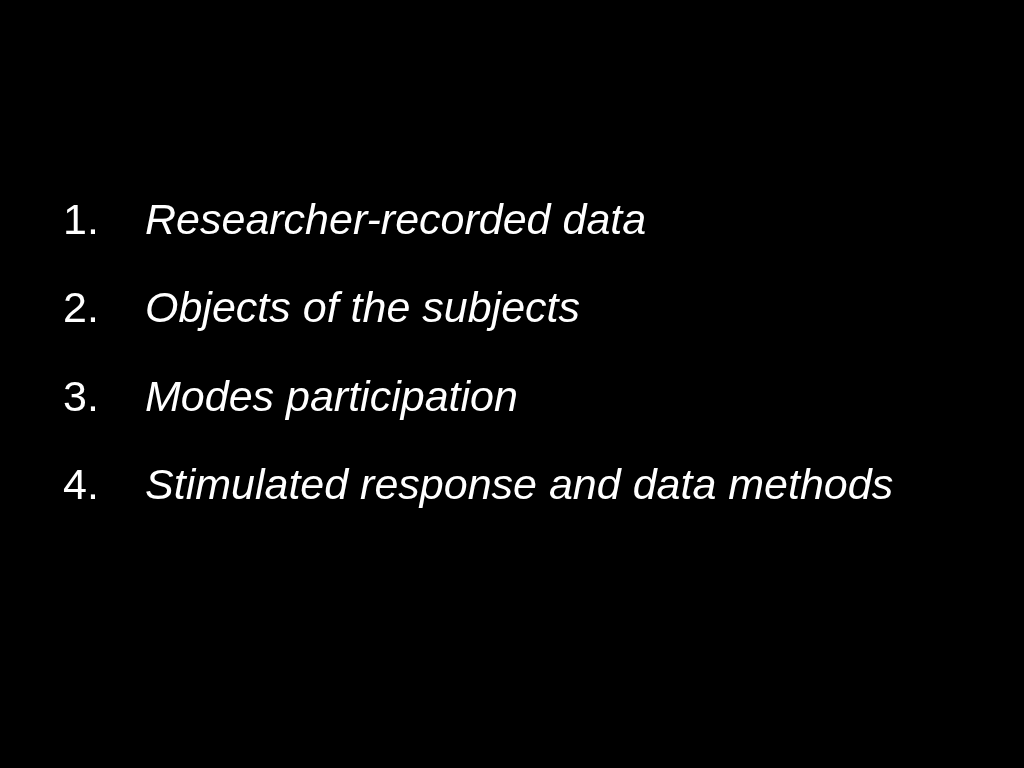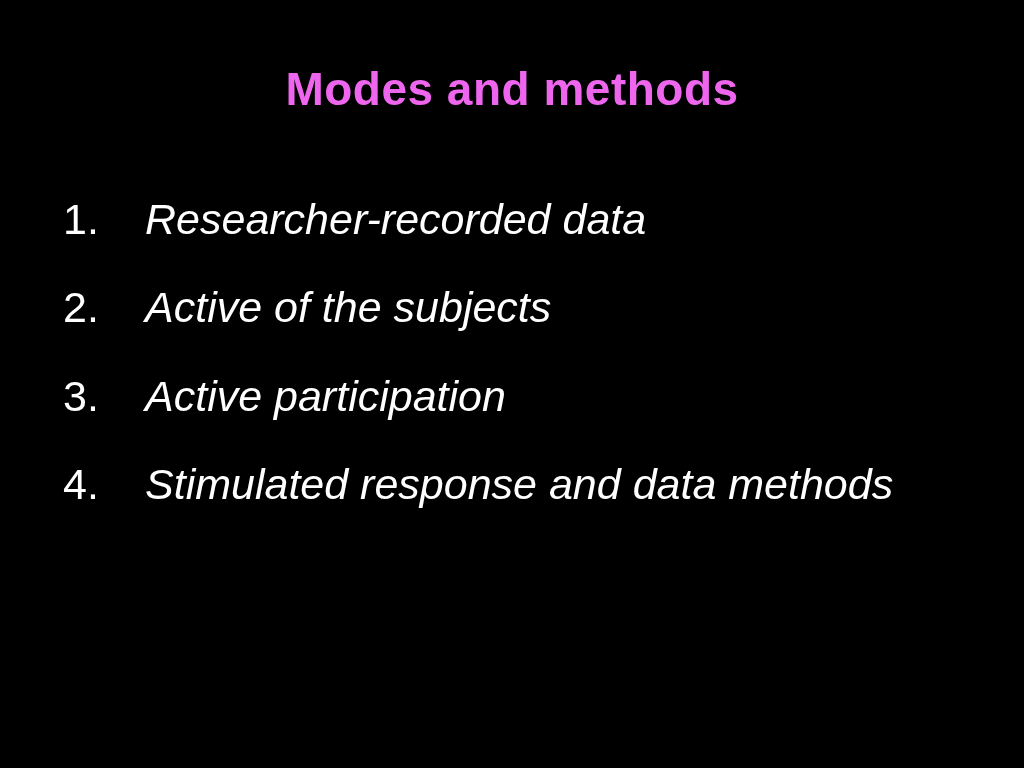--- a/index.html
+++ b/index.html
@@ -50,33 +50,32 @@
   }
   .li-text {
     flex: 1 1 auto;
     font-style: italic;
   }
 </style>
 </head>
 <body>
 
 <div class="slide">
-  <div class="slide-title">Modes and methods</div>
 
   <ol class="slide-list">
     <li>
       <span class="li-number">1.</span>
       <span class="li-text">Researcher-recorded data</span>
     </li>
     <li>
       <span class="li-number">2.</span>
-      <span class="li-text">Active of the subjects</span>
+      <span class="li-text">Objects of the subjects</span>
     </li>
     <li>
       <span class="li-number">3.</span>
-      <span class="li-text">Active participation</span>
+      <span class="li-text">Modes participation</span>
     </li>
     <li>
       <span class="li-number">4.</span>
       <span class="li-text">Stimulated response and data methods</span>
     </li>
   </ol>
 </div>
 
 </body></html>

